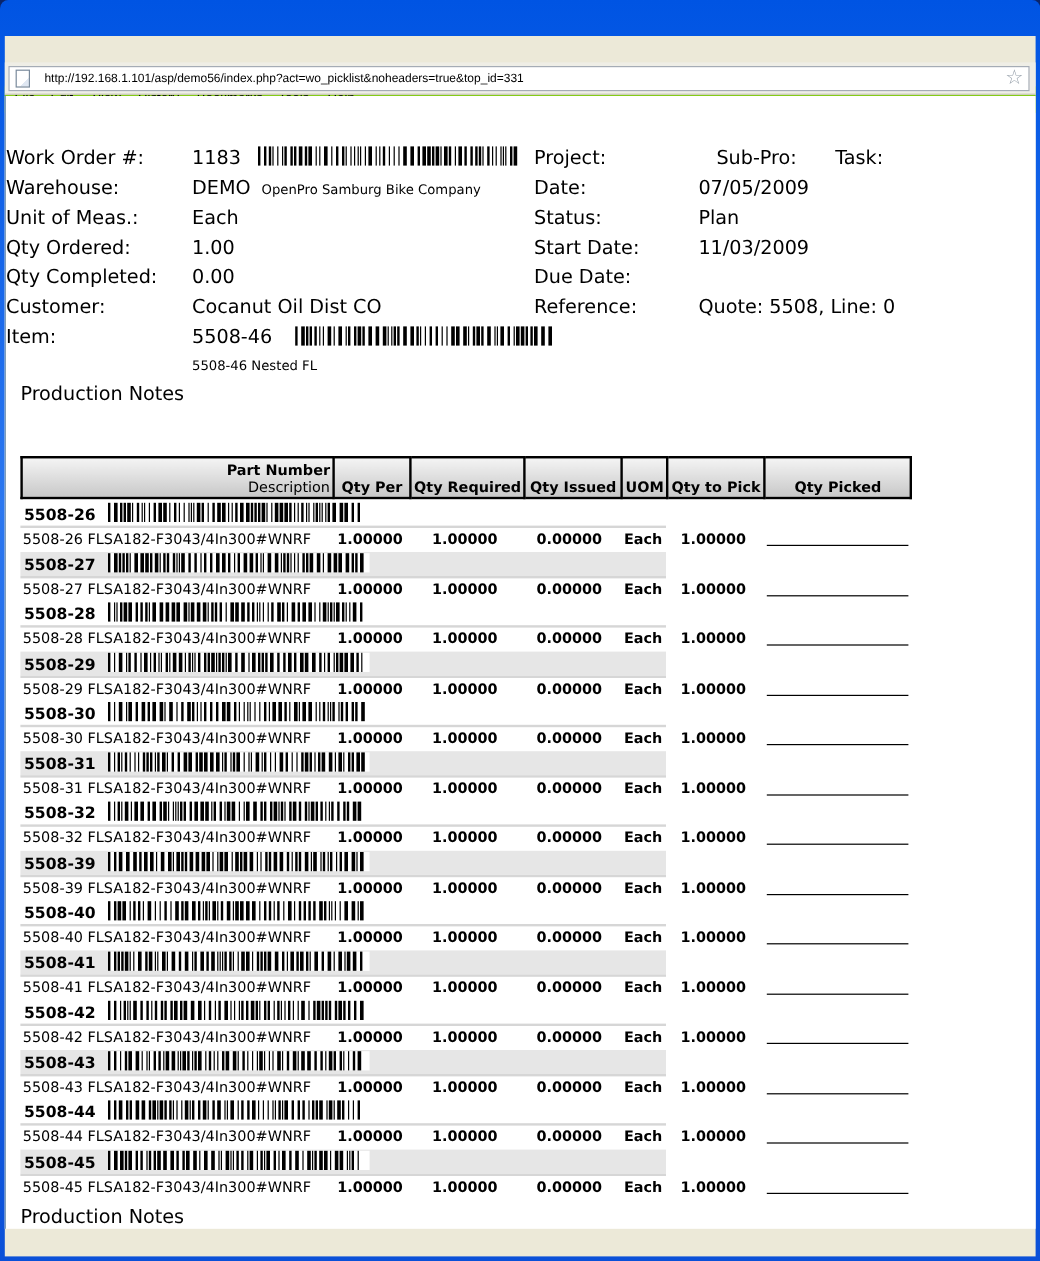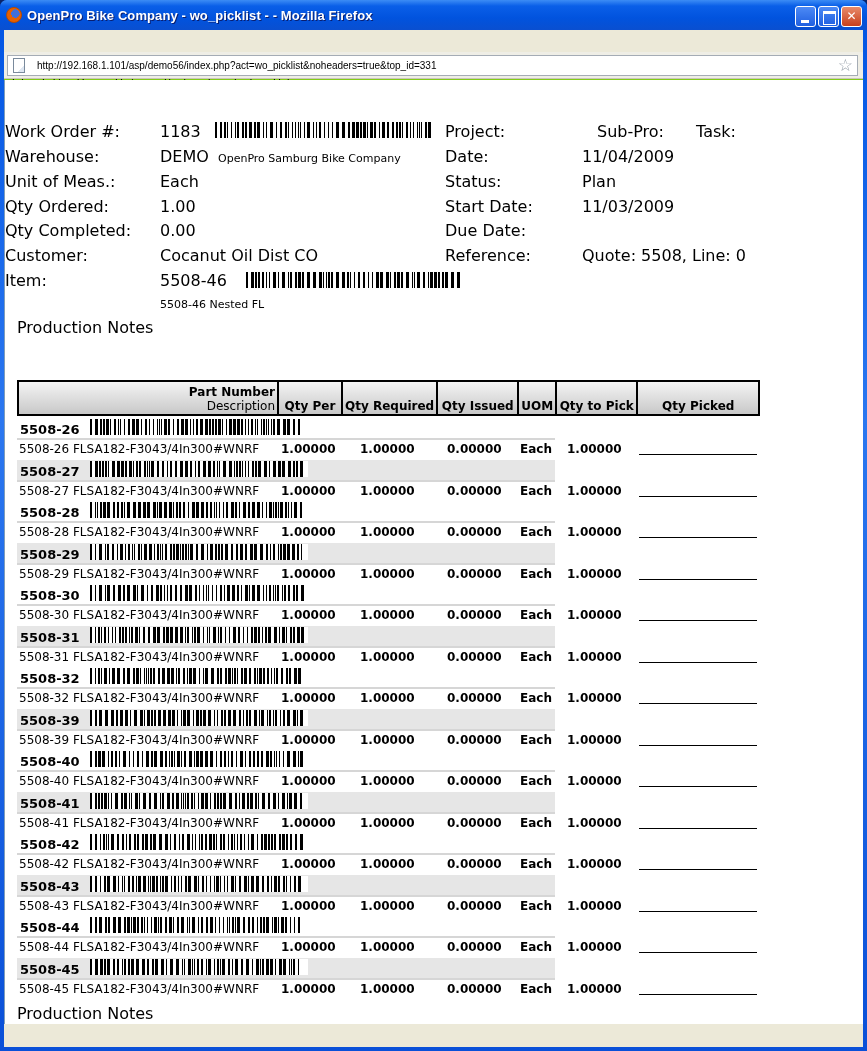--- a/index.html
+++ b/index.html
@@ -142,27 +142,20 @@
   .drow .qreq { left: 343px; }
   .drow .qiss { left: 430px; }
   .drow .uom { left: 503px; }
   .drow .qpick { left: 550px; }
   .drow .line { left: 622px; top: 16px; width: 118px; height: 1px; background: #000; }
 </style>
 </head>
 <body>
 
 <div class="window">
-  <div class="titlebar">
-    <span class="ff-icon"></span>
-    <span class="title">OpenPro Bike Company - wo_picklist - - Mozilla Firefox</span>
-    <div class="winbtn min"></div>
-    <div class="winbtn max"></div>
-    <div class="winbtn close">✕</div>
-  </div>
 
   <div class="chrome">
     <div class="menubar" id="menubar">
         <span class="mi" style="left: 8px;"><span class="u">F</span>ile</span>
         <span class="mi" style="left: 38px;"><span class="u">E</span>dit</span>
         <span class="mi" style="left: 73px;"><span class="u">V</span>iew</span>
         <span class="mi" style="left: 111px;">Hi<span class="u">s</span>tory</span>
         <span class="mi" style="left: 160px;"><span class="u">B</span>ookmarks</span>
         <span class="mi" style="left: 228px;"><span class="u">T</span>ools</span>
         <span class="mi" style="left: 269px;"><span class="u">H</span>elp</span>
@@ -419,21 +412,21 @@
             <i style="width: 3px; background: rgb(0, 0, 0);"></i>
           </div>
         </div>
       <span class="val small" style="left:155px;top:218px">5508-46 Nested FL</span>
 
       <span class="lbl" style="left:440px;width:126px;top:42px">Project:</span>
       <span class="val" style="left:592px;top:42px">Sub-Pro:</span>
       <span class="val" style="left:691px;top:42px">Task:</span>
 
       <span class="lbl" style="left:440px;width:126px;top:67px">Date:</span>
-      <span class="val" style="left:577px;top:67px">11/04/2009</span>
+      <span class="val" style="left:577px;top:67px">07/05/2009</span>
 
       <span class="lbl" style="left:440px;width:126px;top:92px">Status:</span>
       <span class="val" style="left:577px;top:92px">Plan</span>
 
       <span class="lbl" style="left:440px;width:126px;top:117px">Start Date:</span>
       <span class="val" style="left:577px;top:117px">11/03/2009</span>
 
       <span class="lbl" style="left:440px;width:126px;top:141px">Due Date:</span>
       <span class="val" style="left:577px;top:141px"></span>
 

